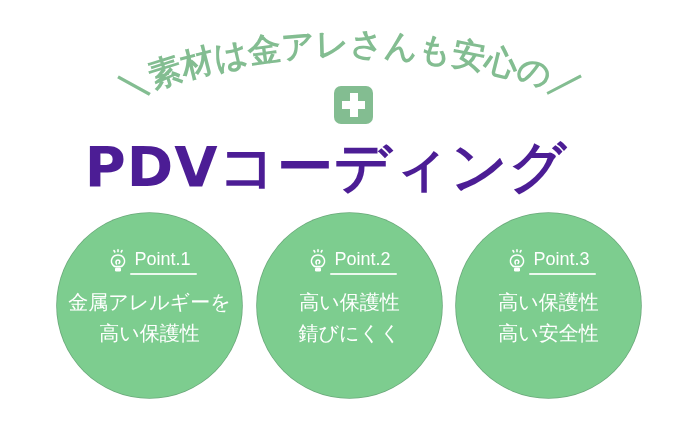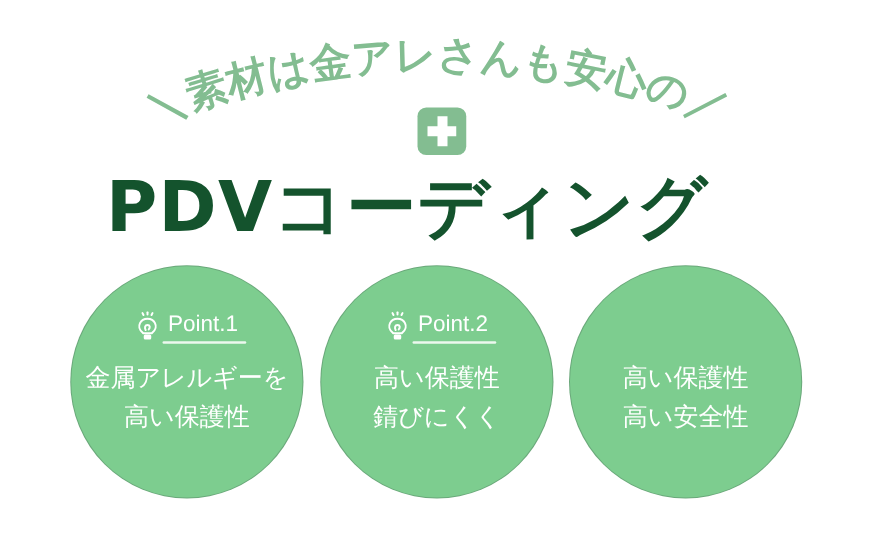--- a/index.html
+++ b/index.html
@@ -46,21 +46,21 @@
     }
     .plus-icon::after {
       left: 15.5px; top: 7px; width: 8px; height: 24px;
     }
     .title {
       position: absolute;
       left: 0;
       top: 132px;
       width: 652px;
       text-align: center;
-      color: #14532d;
+      color: #4c1d95;
       font-family: "DejaVu Sans", sans-serif;
       font-weight: bold;
       font-size: 56px;
       line-height: 70px;
       letter-spacing: 1px;
       margin: 0;
     }
     .points {
       position: absolute;
       left: 0; top: 0;
@@ -173,19 +173,32 @@
       </svg>
       <span class="point-tag">Point.2</span>
     </div>
     <div class="point-text">
       <span>高い保護性</span>
       <span>錆びにくく</span>
     </div>
   </div>
 
   <div class="point-circle c3">
+    <div class="point-label">
+      <svg class="bulb-icon" viewBox="0 0 20 24">
+        <g stroke="#ffffff" stroke-width="1.6" fill="none" stroke-linecap="round">
+          <line x1="6" y1="1.5" x2="6.8" y2="3"></line>
+          <line x1="10" y1="0.8" x2="10" y2="2.6"></line>
+          <line x1="14" y1="1.5" x2="13.2" y2="3"></line>
+          <path d="M6.5 17.5 C3 15 3 11.5 4 9.5 C5.2 7 7.5 6 10 6 C12.5 6 14.8 7 16 9.5 C17 11.5 17 15 13.5 17.5 Z"></path>
+          <path d="M8.5 15 C7.5 13 8 11 10 11 C12 11 12.3 13 11 14.5"></path>
+        </g>
+        <rect x="7" y="18.5" width="6" height="4" rx="1.2" fill="#ffffff"></rect>
+      </svg>
+      <span class="point-tag">Point.3</span>
+    </div>
     <div class="point-text">
       <span>高い保護性</span>
       <span>高い安全性</span>
     </div>
   </div>
 
 </div>
 
 </body></html>

